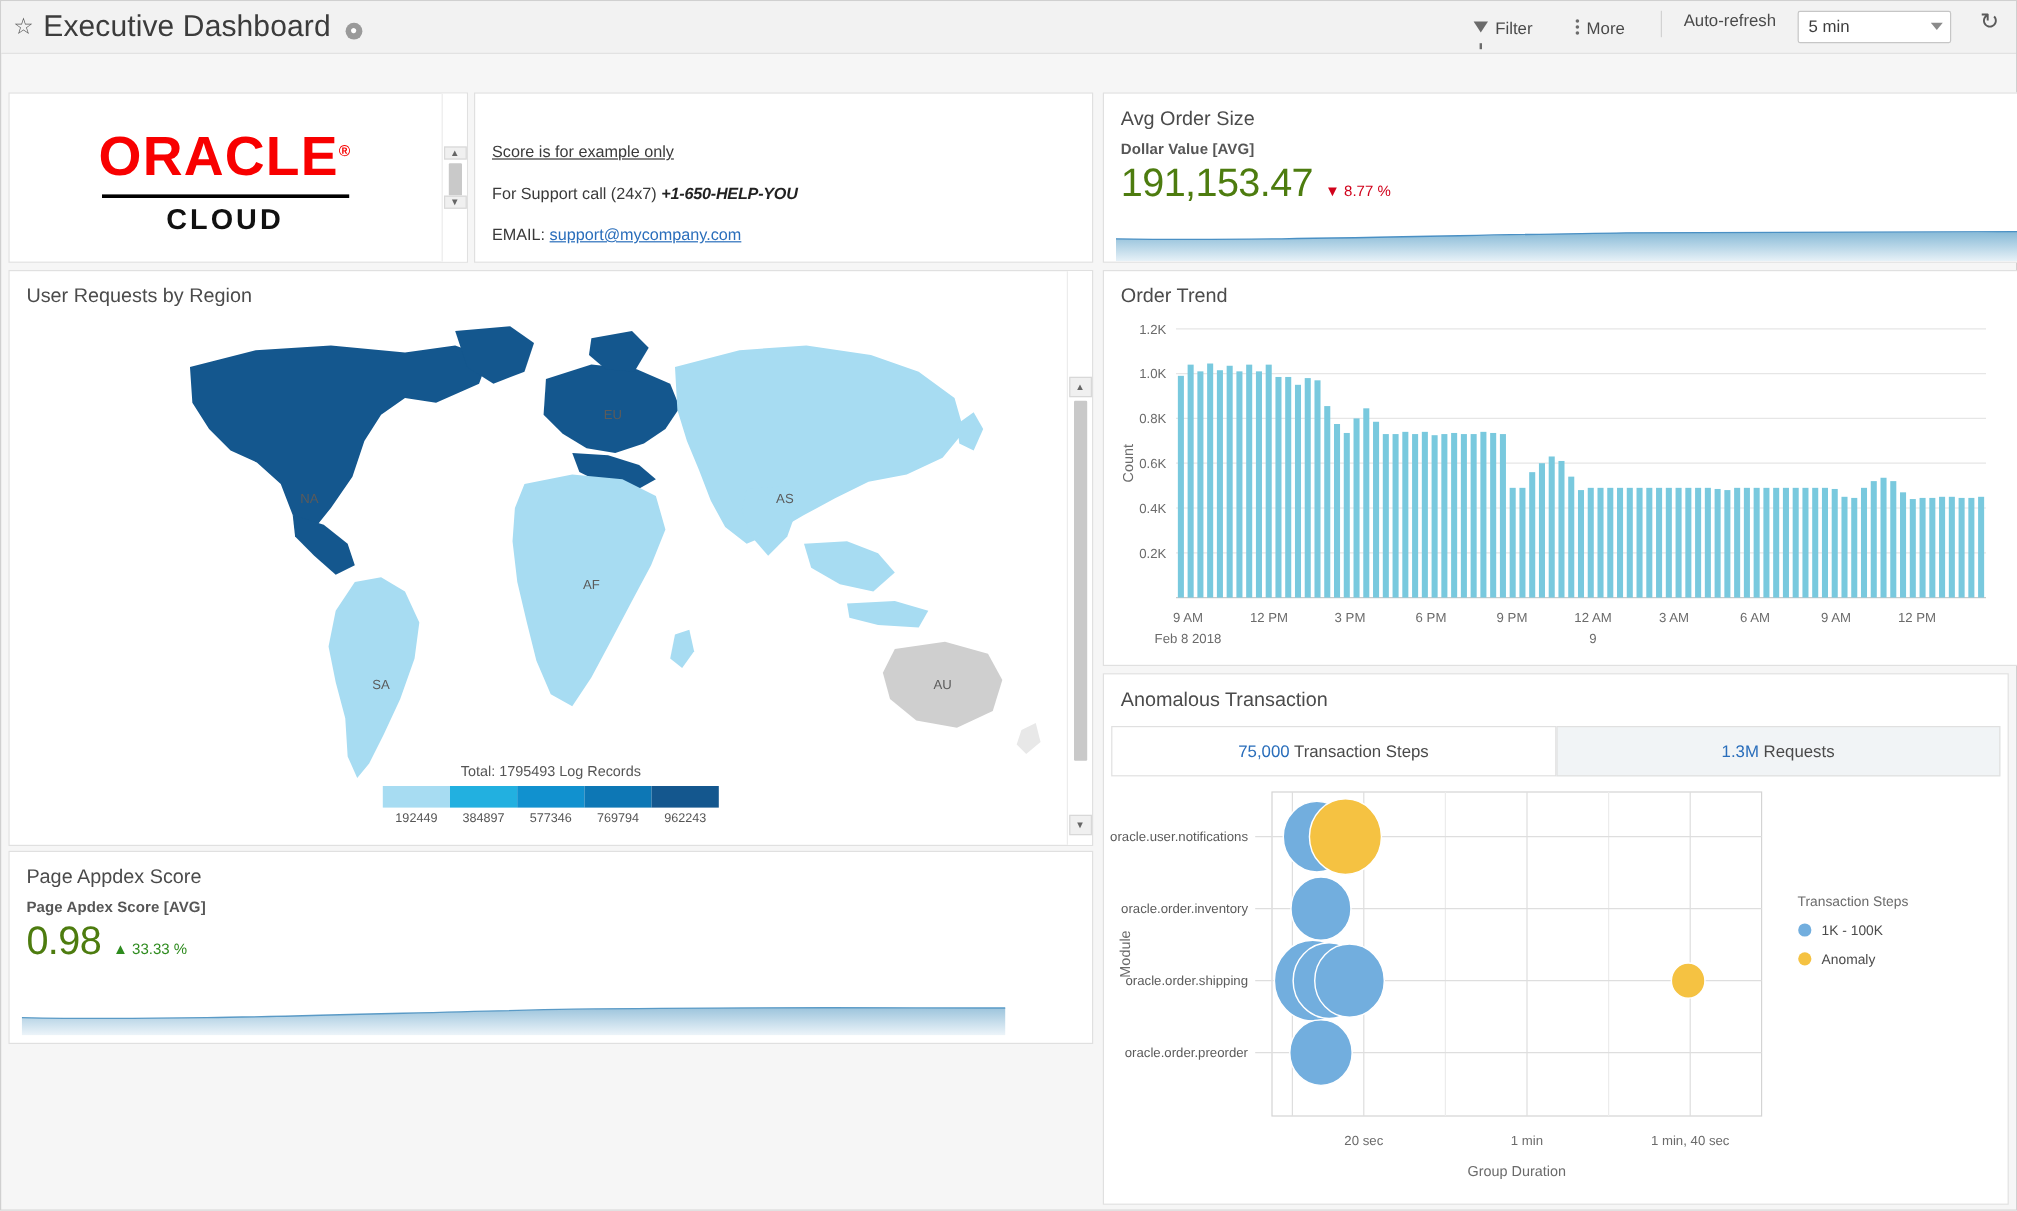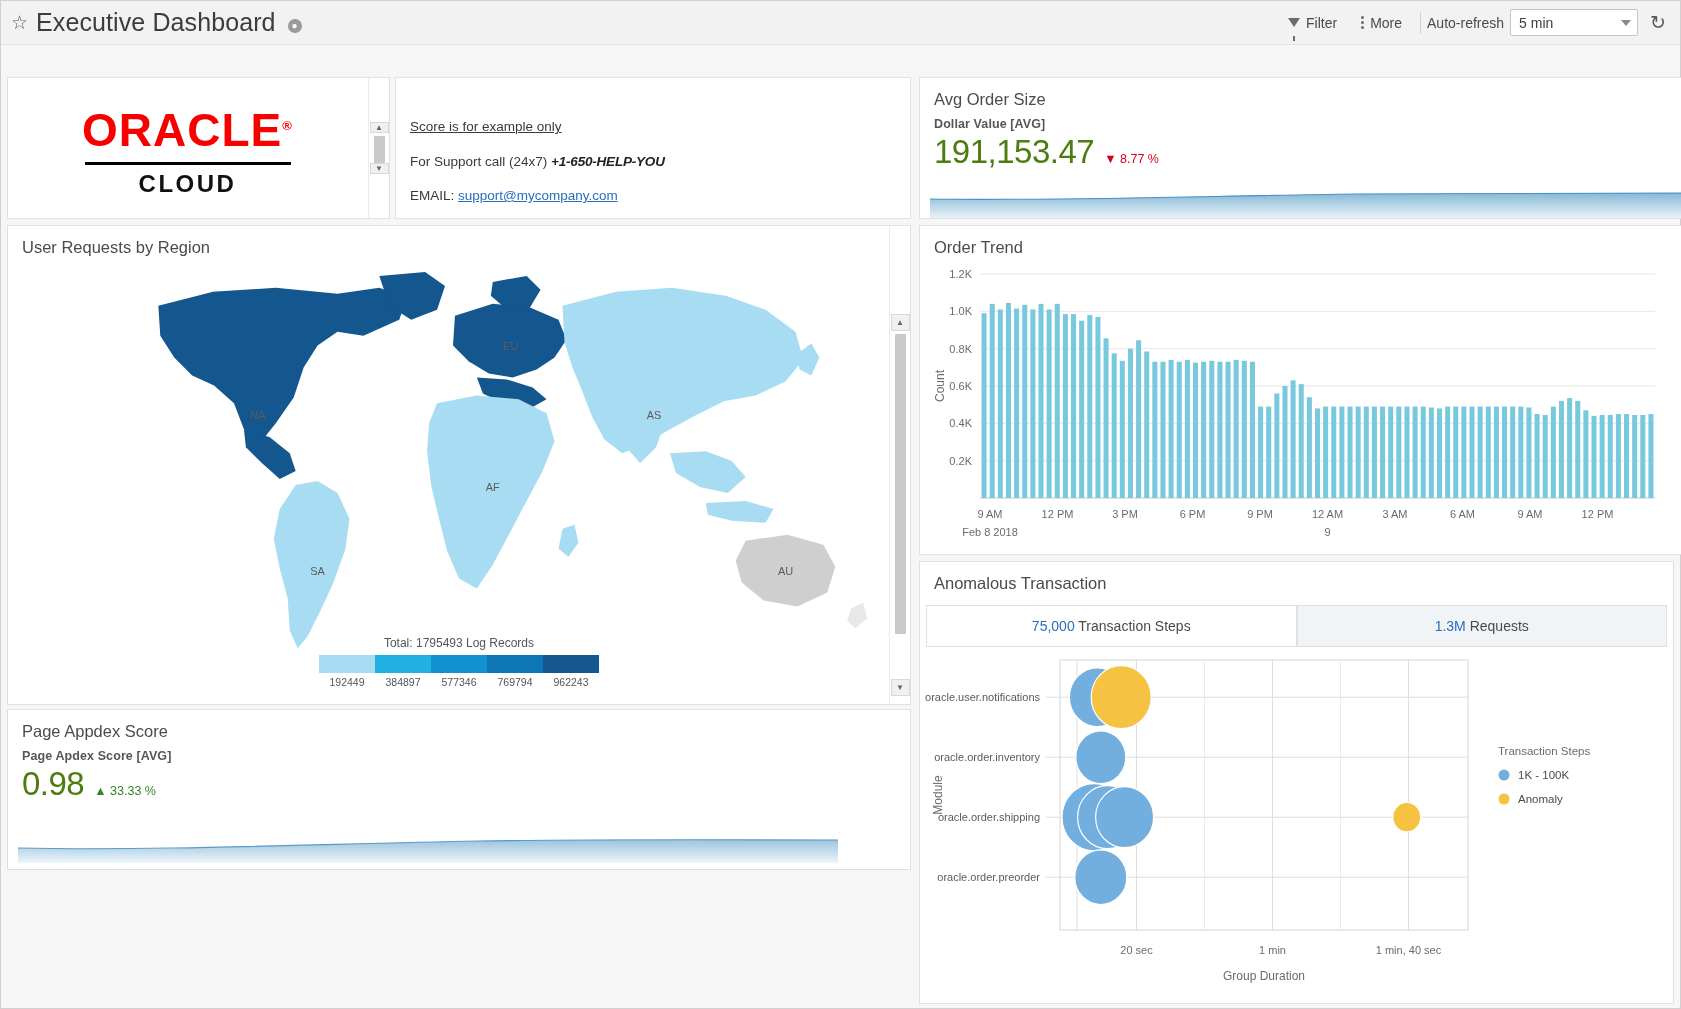--- a/index.html
+++ b/index.html
@@ -34,22 +34,22 @@
     font-size: 25px; color: #3c3c3c; font-weight: 400;
     letter-spacing: .1px; white-space: nowrap;
   }
   .info-badge {
     width: 14px; height: 14px; border-radius: 50%;
     background: #9a9a9a; color: #fff;
     display: inline-flex; align-items: center; justify-content: center;
     font-size: 10px; margin-left: 4px; margin-top: 6px;
   }
   .topbar-right {
-    margin-left: auto; display: flex; align-items: center;
-    gap: 0; font-size: 14px; color: #4a4a4a;
+    margin-left: auto; display: flex; 
+    gap: 12px; font-size: 14px; color: #4a4a4a;
   }
   .tb-btn {
     display: flex; align-items: center; gap: 6px;
     padding: 6px 12px; cursor: pointer; color: #4a4a4a;
     white-space: nowrap;
   }
   .tb-sep { width: 1px; height: 22px; background: #d2d2d2; margin: 0 6px; }
   .funnel {
     width: 0; height: 0; border-left: 6px solid transparent;
     border-right: 6px solid transparent; border-top: 9px solid #6b6b6b;

